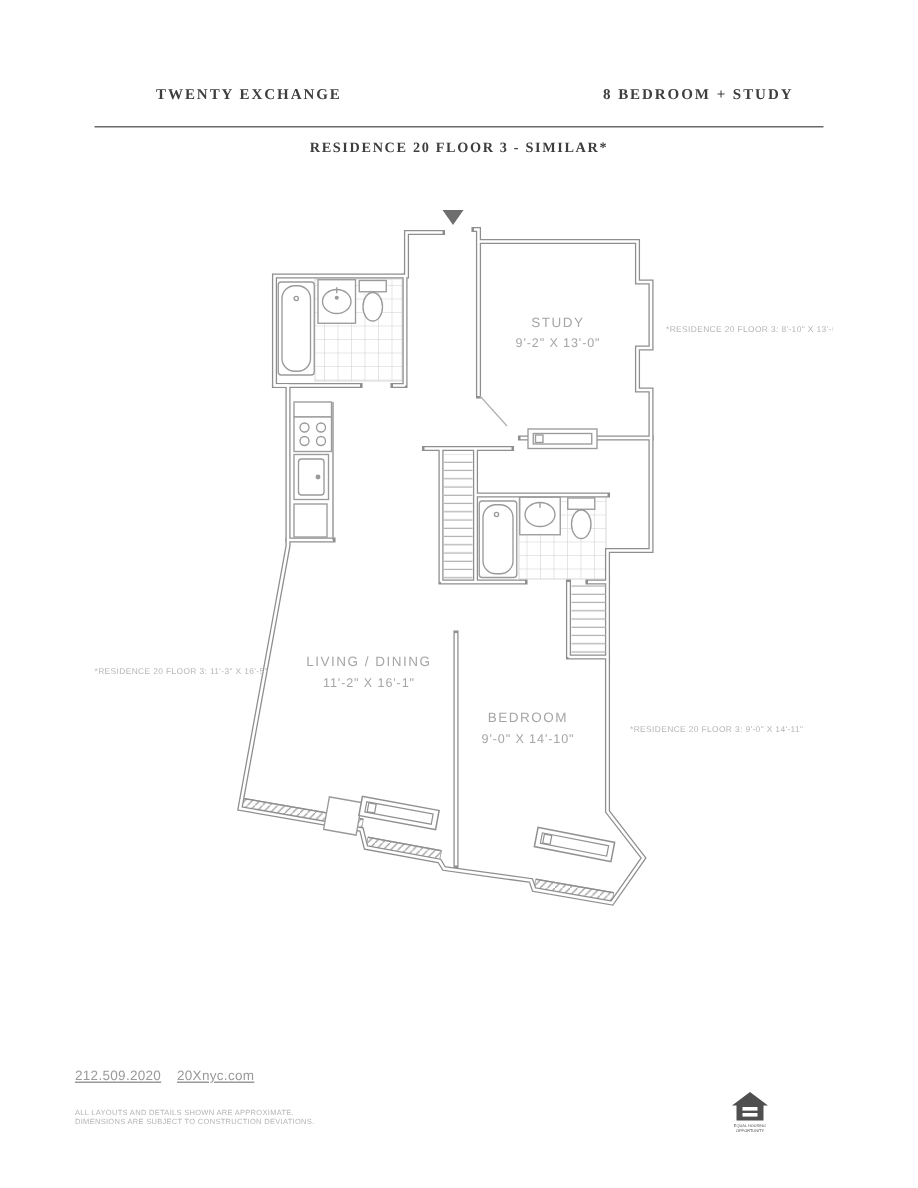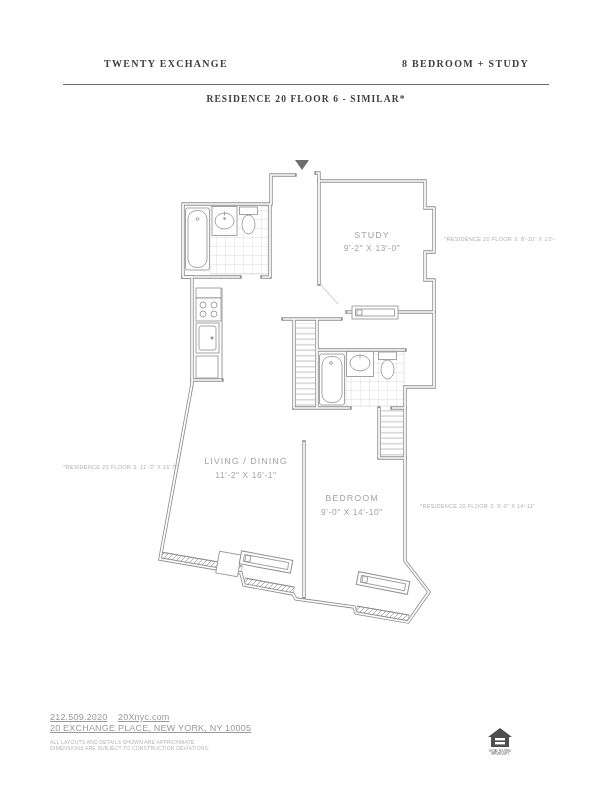--- a/index.html
+++ b/index.html
@@ -4,38 +4,38 @@
 <style>
   html,body{margin:0;padding:0;background:#e8e8e8;}
   .page{position:relative;width:612px;height:792px;background:#ffffff;margin:0 auto;
         font-family:"Liberation Sans",sans-serif;overflow:hidden;}
   .hdr{position:absolute;font-family:"Liberation Serif",serif;font-weight:bold;
        color:#3e3e3e;font-size:10px;letter-spacing:1.3px;white-space:pre;}
   .rule{position:absolute;left:63px;top:84px;width:486px;height:1px;background:#6a6a6a;}
   .subtitle{position:absolute;left:0;top:94px;width:612px;text-align:center;
        font-family:"Liberation Serif",serif;font-weight:bold;color:#3e3e3e;
        font-size:9.5px;letter-spacing:1.1px;}
-  .plan-wrap{position:absolute;left:55px;top:152px;width:500px;height:500px;}
+  .plan-wrap{position:absolute;left:55px;top:132px;width:500px;height:500px;}
   .ft{position:absolute;color:#9a9a9a;font-size:9px;letter-spacing:.2px;text-decoration:underline;}
   .fine{position:absolute;color:#b4b4b4;font-size:5px;letter-spacing:.2px;}
   .eho{position:absolute;left:487px;top:727px;width:26px;height:34px;}
   svg text{font-family:"Liberation Sans",sans-serif;}
   .room-name{font-size:9px;letter-spacing:1px;fill:#a6a6a6;text-anchor:middle;}
   .room-dims{font-size:8.4px;letter-spacing:.6px;fill:#a6a6a6;text-anchor:middle;}
   .ann{font-size:5.6px;letter-spacing:.25px;fill:#b5b5b5;}
 </style>
 </head>
 <body>
 
 <div class="page">
 
   <div class="hdr" style="left:104px;top:58px;">TWENTY EXCHANGE</div>
   <div class="hdr" style="left:402px;top:58px;">8 BEDROOM + STUDY</div>
   <div class="rule"></div>
-  <div class="subtitle">RESIDENCE 20 FLOOR 6 - SIMILAR*</div>
+  <div class="subtitle">RESIDENCE 20 FLOOR 3 - SIMILAR*</div>
 
   <div class="plan-wrap">
   <svg width="500" height="500" viewBox="55 140 500 500">
     <defs>
       <pattern id="tile" width="9" height="9" patternUnits="userSpaceOnUse">
         <path d="M9,0 L0,0 L0,9" fill="none" stroke="#cfcfcf" stroke-width="0.7"></path>
       </pattern>
       <pattern id="rod" width="30" height="5.5" patternUnits="userSpaceOnUse">
         <line x1="0" y1="2.7" x2="30" y2="2.7" stroke="#ababab" stroke-width="0.8"></line>
       </pattern>
@@ -159,21 +159,20 @@
     <text x="352" y="503" class="room-dims">9'-0" X 14'-10"</text>
 
     <text x="444" y="229" class="ann">*RESIDENCE 20 FLOOR 3: 8'-10" X 13'-0"</text>
     <text x="63" y="457" class="ann">*RESIDENCE 20 FLOOR 3: 11'-3" X 16'-5"</text>
     <text x="420" y="496" class="ann">*RESIDENCE 20 FLOOR 3: 9'-0" X 14'-11"</text>
   </svg>
   </div>
 
   <div class="ft" style="left:50px;top:712px;">212.509.2020</div>
   <div class="ft" style="left:118px;top:712px;">20Xnyc.com</div>
-  <div class="ft" style="left:50px;top:723px;">20 EXCHANGE PLACE, NEW YORK, NY 10005</div>
   <div class="fine" style="left:50px;top:739px;">ALL LAYOUTS AND DETAILS SHOWN ARE APPROXIMATE.</div>
   <div class="fine" style="left:50px;top:745px;">DIMENSIONS ARE SUBJECT TO CONSTRUCTION DEVIATIONS.</div>
 
   <svg class="eho" viewBox="0 0 26 34">
     <path d="M13,1 L25,10 L22,10 L22,20 L4,20 L4,10 L1,10 Z" fill="#4f4f4f"></path>
     <rect x="8" y="11" width="10" height="2.4" fill="#ffffff"></rect>
     <rect x="8" y="15" width="10" height="2.4" fill="#ffffff"></rect>
     <text x="13" y="24.5" text-anchor="middle" font-size="2.6" fill="#4f4f4f">EQUAL HOUSING</text>
     <text x="13" y="27.5" text-anchor="middle" font-size="2.6" fill="#4f4f4f">OPPORTUNITY</text>
   </svg>

